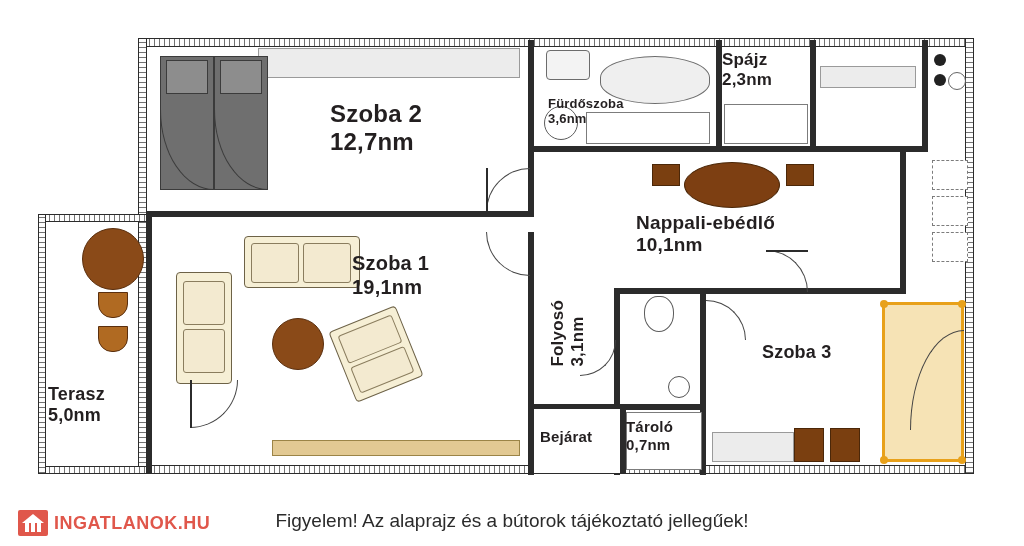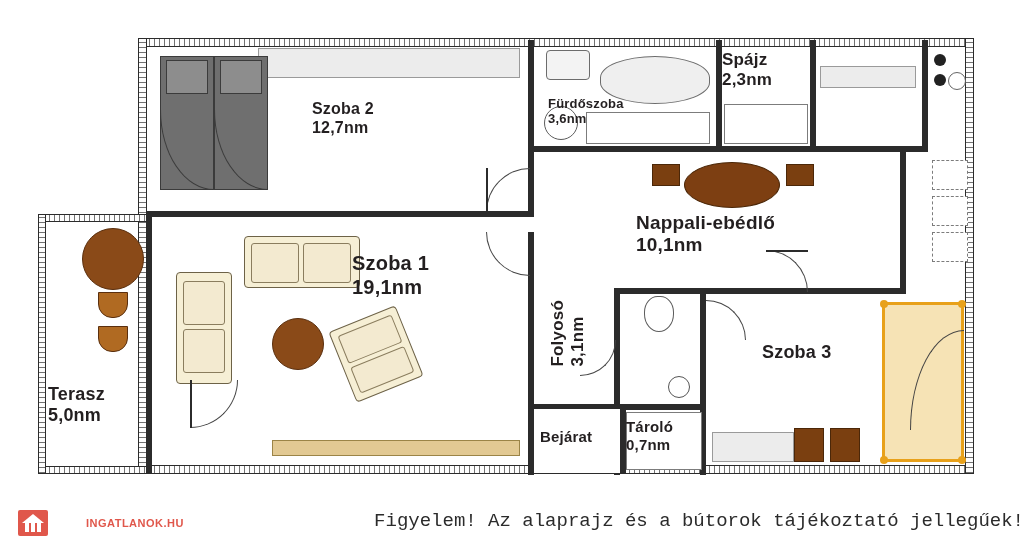--- a/index.html
+++ b/index.html
@@ -121,24 +121,23 @@
     background: #f3f3f3;
     border: 1.4px solid #6c6c6c;
     border-radius: 4px;
   }
 
   
   .footer-note {
     position: absolute;
     left: 0; right: 0;
     bottom: 14px;
-    text-align: right;
+    text-align: center;
     font-size: 19px;
     color: #2b2b2b;
-    font-family: Liberation Mono, monospace;
   }
   .brand {
     position: absolute;
     left: 18px;
     bottom: 10px;
     display: flex;
     align-items: center;
     gap: 6px;
   }
   .brand-mark {
@@ -159,24 +158,23 @@
   .brand-mark::after {
     content: "";
     position: absolute;
     left: 7px; top: 13px;
     width: 16px; height: 9px;
     background:
       linear-gradient(90deg, #fff 0 4px, transparent 4px 6px, #fff 6px 10px, transparent 10px 12px, #fff 12px 16px);
   }
   .brand-text {
     font-weight: bold;
-    font-size: 11px;
+    font-size: 18px;
     color: #e0574b;
     letter-spacing: .5px;
-    margin-left: 32px;
   }
 
   .vertical-text {
     writing-mode: vertical-rl;
     text-orientation: mixed;
     transform: rotate(180deg);
   }
 </style>
 </head>
 <body>
@@ -287,21 +285,21 @@
   <div class="fn" style="left:880px; top:456px; width:8px; height:8px; background:#e8a11a; border-radius:50%;"></div>
   <div class="fn" style="left:958px; top:456px; width:8px; height:8px; background:#e8a11a; border-radius:50%;"></div>
   <div class="doorarc" style="left:910px; top:330px; width:54px; height:100px; border-width:1.3px 0 0 1.3px; border-radius:100% 0 0 0;"></div>
   <div class="fn light-block" style="left:712px; top:432px; width:82px; height:30px;"></div>
   <div class="fn cab-brown" style="left:794px; top:428px; width:30px; height:34px;"></div>
   <div class="fn cab-brown" style="left:830px; top:428px; width:30px; height:34px;"></div>
   <div class="doorarc" style="left:706px; top:300px; width:40px; height:40px; border-width:1.3px 1.3px 0 0; border-radius:0 100% 0 0;"></div>
 
   <div class="fn white-block" style="left:626px; top:412px; width:76px; height:58px;"></div>
 
-  <div class="room-label" style="left:312px; top:100px; width:180px; font-size:16px;">
+  <div class="room-label" style="left:330px; top:100px; width:180px; font-size:24px;">
     <span class="name">Szoba 2</span>
     <span class="area">12,7nm</span>
   </div>
 
   <div class="room-label" style="left:548px; top:96px; width:160px; font-size:13px;">
     <span class="name">Fürdőszoba</span>
     <span class="area">3,6nm</span>
   </div>
 
   <div class="room-label" style="left:722px; top:50px; width:88px; font-size:17px;">

